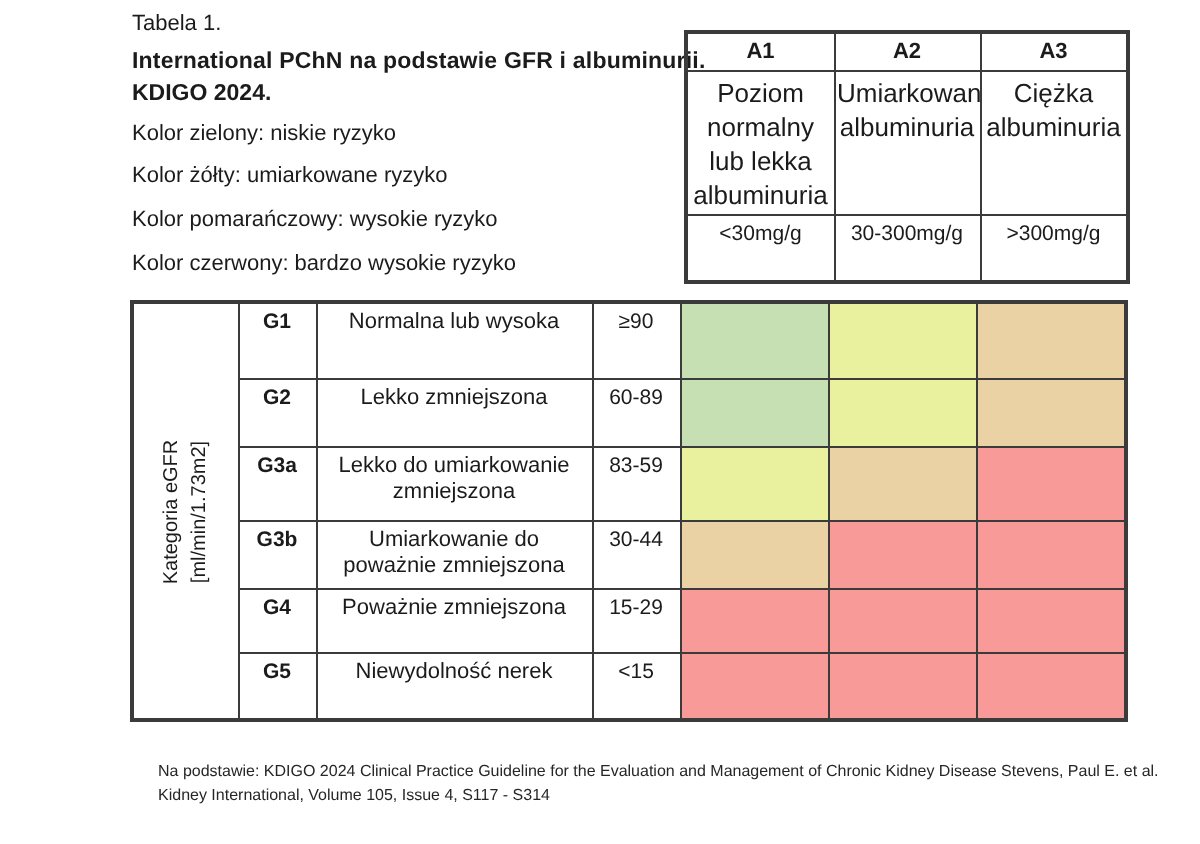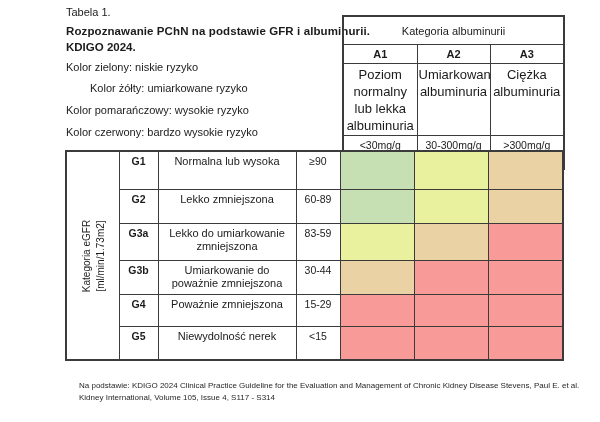--- a/index.html
+++ b/index.html
@@ -14,21 +14,21 @@
     overflow: hidden;
   }
   .abs { position: absolute; }
 
   
   .caption   { left: 66px; top: 6px;  font-size: 11px; }
   .titleln1  { left: 66px; top: 25px; font-size: 11.5px; font-weight: bold; letter-spacing: 0.1px; }
   .titleln2  { left: 66px; top: 41px; font-size: 11.5px; font-weight: bold; }
   .legendln  { left: 66px; font-size: 11px; }
   .lg1 { top: 61px; }
-  .lg2 { top: 82px; margin-left: 24px; }
+  .lg2 { top: 82px; }
   .lg3 { top: 104px; }
   .lg4 { top: 126px; }
 
   
   .alb-table {
     position: absolute; left: 342px; top: 15px;
     border-collapse: collapse; table-layout: fixed;
     width: 221px;
     border: 2px solid #3b3b3b;
   }
@@ -78,37 +78,34 @@
     left: 79px; top: 380px; width: 525px;
     font-size: 8px; line-height: 12px; color: #262626;
   }
 </style>
 </head>
 <body>
 
 <div class="screen">
 
   <div class="abs caption">Tabela 1.</div>
-  <div class="abs titleln1">Rozpoznawanie PChN na podstawie GFR i albuminurii.</div>
+  <div class="abs titleln1">International PChN na podstawie GFR i albuminurii.</div>
   <div class="abs titleln2">KDIGO 2024.</div>
   <div class="abs legendln lg1">Kolor zielony: niskie ryzyko</div>
   <div class="abs legendln lg2">Kolor żółty: umiarkowane ryzyko</div>
   <div class="abs legendln lg3">Kolor pomarańczowy: wysokie ryzyko</div>
   <div class="abs legendln lg4">Kolor czerwony: bardzo wysokie ryzyko</div>
 
   <table class="alb-table">
     <colgroup>
         <col style="width:74px">
         <col style="width:73px">
         <col style="width:74px">
       </colgroup>
     <tbody>
-        <tr class="alb-title-row">
-      <td colspan="3">Kategoria albuminurii</td>
-    </tr>
     <tr class="alb-code-row">
       <td>A1</td>
       <td>A2</td>
       <td>A3</td>
     </tr>
     <tr class="alb-desc-row">
       <td>Poziom normalny lub lekka albuminuria</td>
       <td>Umiarkowana albuminuria</td>
       <td>Ciężka albuminuria</td>
     </tr>

